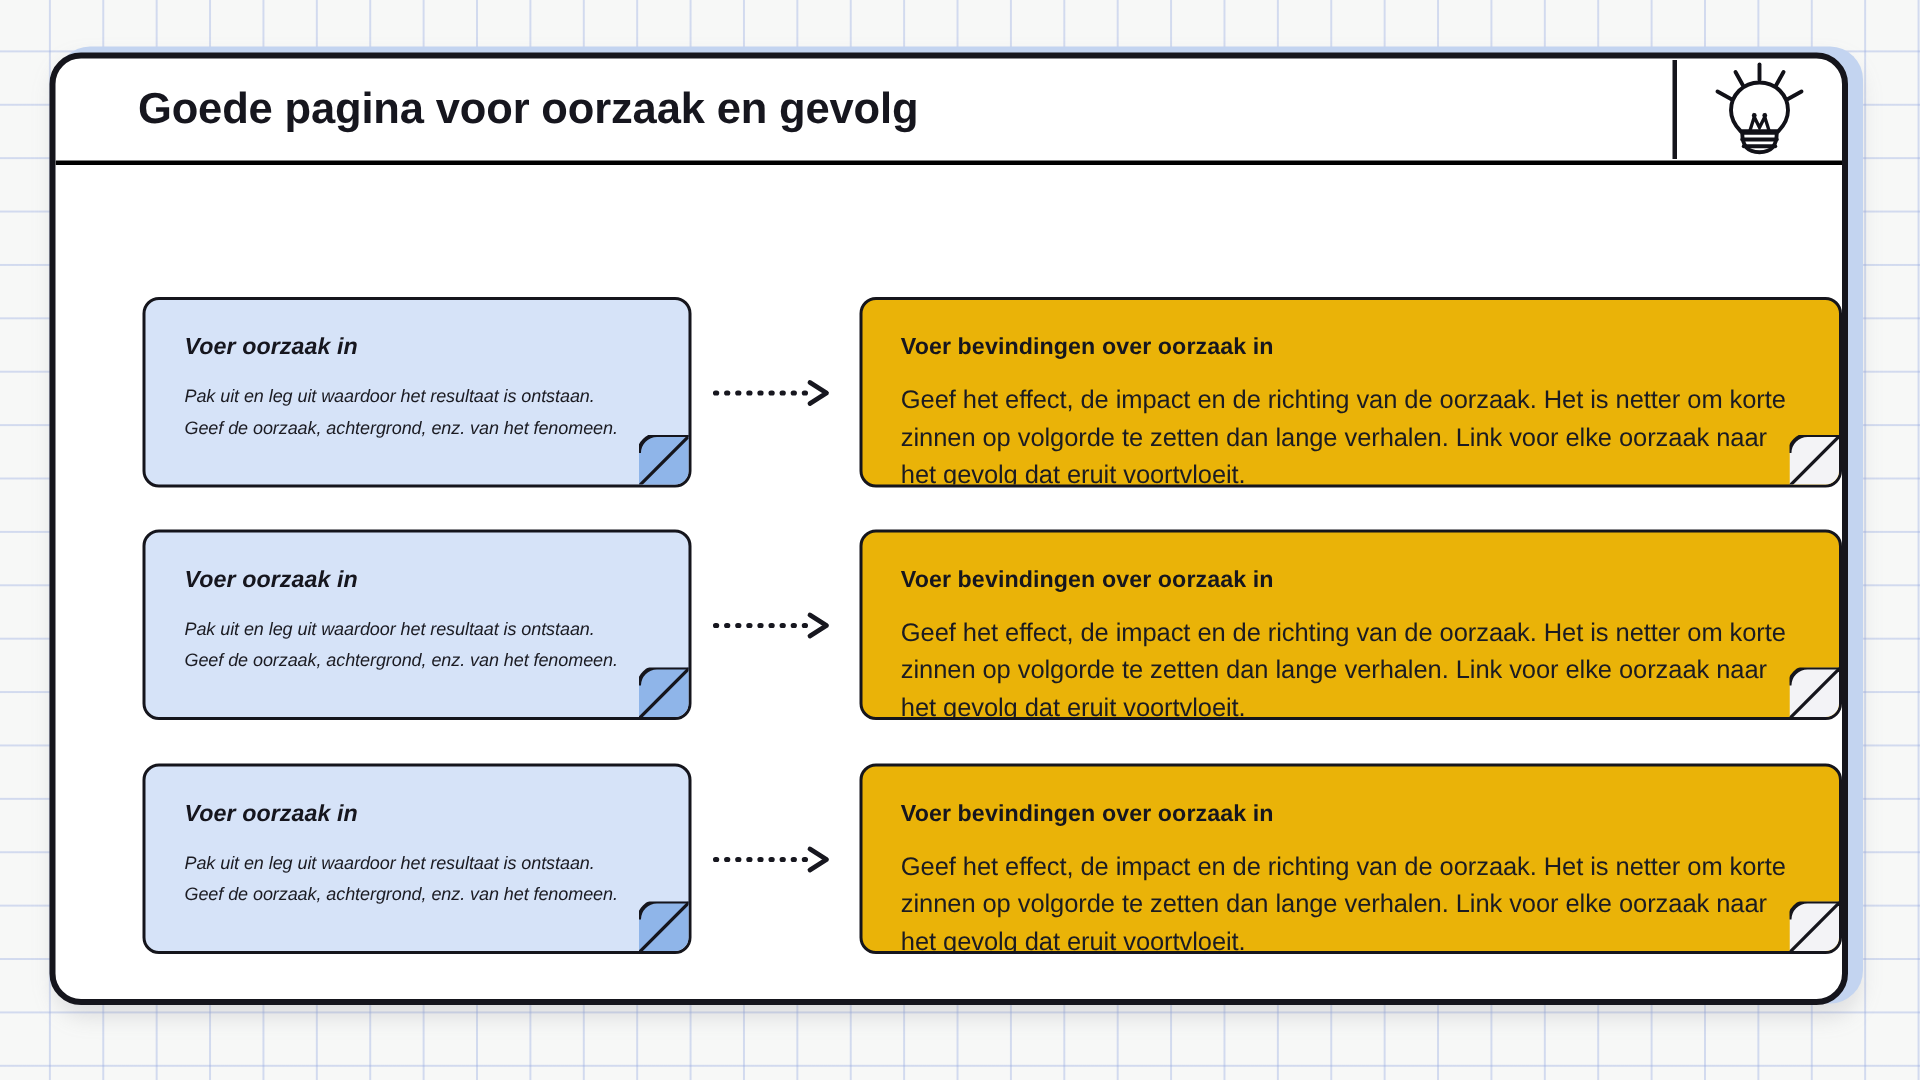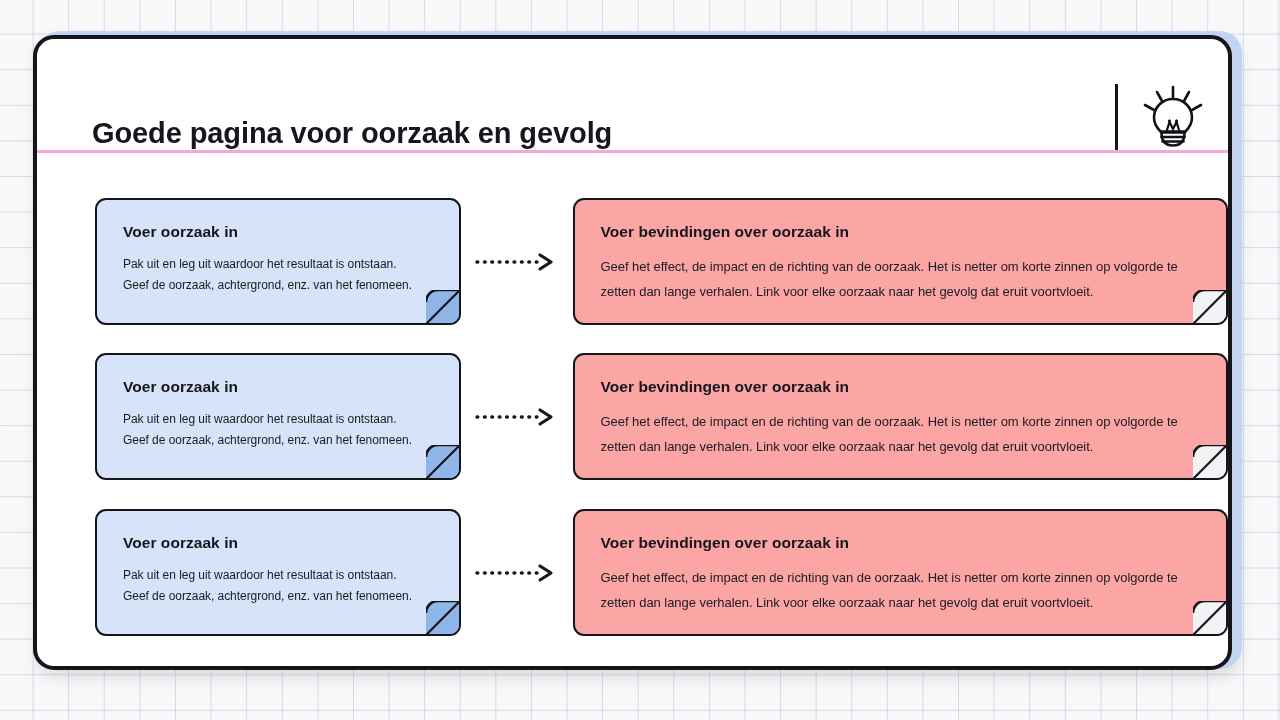--- a/index.html
+++ b/index.html
@@ -50,25 +50,25 @@
     border: 4px solid #15151c;
     box-sizing: border-box;
     overflow: hidden;
   }
 
   
   .header {
     position: absolute;
     left: 0; top: 0;
     width: 100%;
-    height: 114px;
+    height: 71px;
     box-sizing: border-box;
-    border-bottom: 3px solid #f9a8d4;
-    display: flex;
-    align-items: flex-end;
+    border-bottom: 3px solid #000000;
+    display: flex;
+    align-items: center;
   }
   .header-title-wrap {
     flex: 1 1 auto;
     display: flex;
     align-items: center;
     padding-left: 55px;
     min-width: 0;
   }
   .header-title {
     font-size: 29px;
@@ -111,44 +111,45 @@
     height: 127px;
     border: 2.6px solid #15151c;
     border-radius: 11px;
     padding: 23px 26px 0 26px;
     overflow: hidden;
   }
   .card-cause {
     margin-left: 58px;
     width: 388px;
     background: #d6e3f8;
+    font-style: italic;
   }
   .card-finding {
     margin-left: 0;
     width: 699px;
-    background: #fca5a5;
+    background: #eab308;
   }
 
   .card-title {
     font-size: 15.5px;
     font-weight: 600;
     color: #16161e;
     letter-spacing: 0.05px;
     margin-bottom: 13px;
   }
   .card-line {
     font-size: 12px;
     font-weight: 400;
     color: #1b1b22;
     line-height: 21px;
     letter-spacing: -0.05px;
     white-space: nowrap;
   }
   .card-para {
-    font-size: 13px;
+    font-size: 17px;
     font-weight: 400;
     color: #1b1b22;
     line-height: 25px;
     letter-spacing: -0.05px;
   }
 
   
   .curl {
     position: absolute;
     right: -1px; bottom: -1px;

